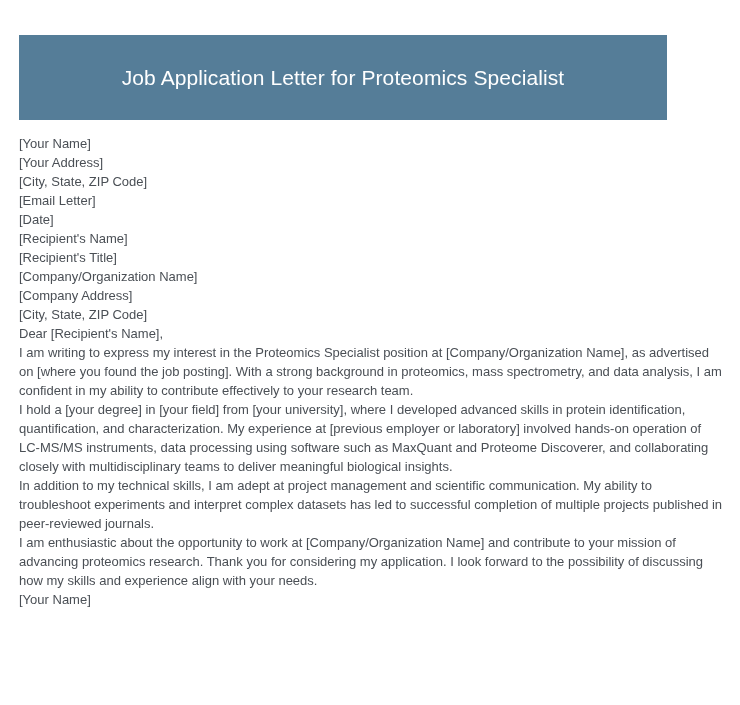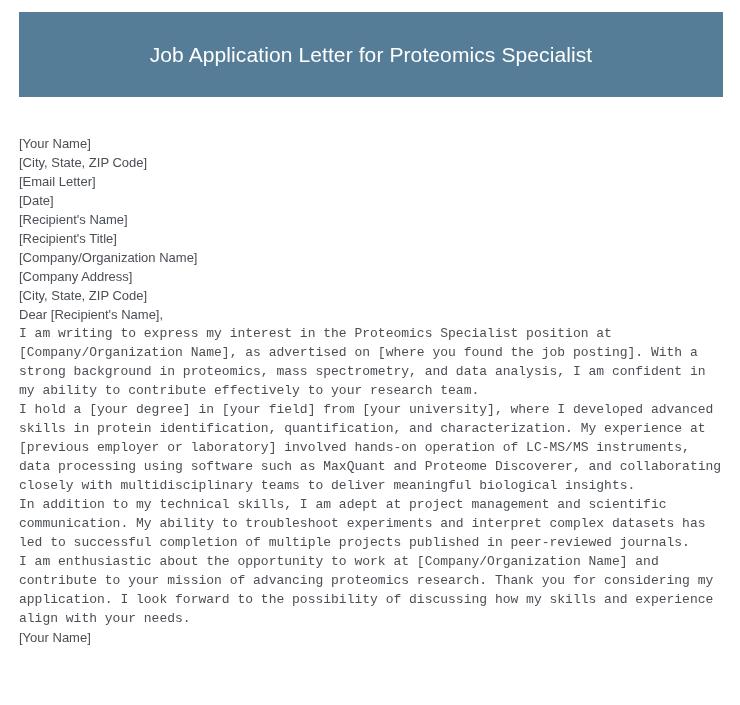--- a/index.html
+++ b/index.html
@@ -20,22 +20,22 @@
     width: 740px;
     height: 705px;
     background: #ffffff;
     box-sizing: border-box;
   }
 
   
   .header-banner {
     position: absolute;
     left: 19px;
-    top: 12px;
-    width: 704px;
+    top: 35px;
+    width: 648px;
     height: 85px;
     background: #557d98;
     display: flex;
     align-items: center;
     justify-content: center;
     box-sizing: border-box;
   }
 
   .header-title {
     color: #ffffff;
@@ -70,35 +70,35 @@
     word-wrap: break-word;
   }
 
   .letter-para {
     display: block;
     margin: 0;
     padding: 0;
     text-align: left;
     white-space: normal;
     word-wrap: break-word;
-    font-family: Liberation Mono, monospace;
   }
 </style>
 </head>
 <body>
 
 <div class="page">
 
   <div class="header-banner">
     <h1 class="header-title">Job Application Letter for Proteomics Specialist</h1>
   </div>
 
   <div class="letter-body">
 
     <span class="letter-line">[Your Name]</span>
+    <span class="letter-line">[Your Address]</span>
     <span class="letter-line">[City, State, ZIP Code]</span>
     <span class="letter-line">[Email Letter]</span>
     <span class="letter-line">[Date]</span>
     <span class="letter-line">[Recipient's Name]</span>
     <span class="letter-line">[Recipient's Title]</span>
     <span class="letter-line">[Company/Organization Name]</span>
     <span class="letter-line">[Company Address]</span>
     <span class="letter-line">[City, State, ZIP Code]</span>
 
     <span class="letter-line">Dear [Recipient's Name],</span>

